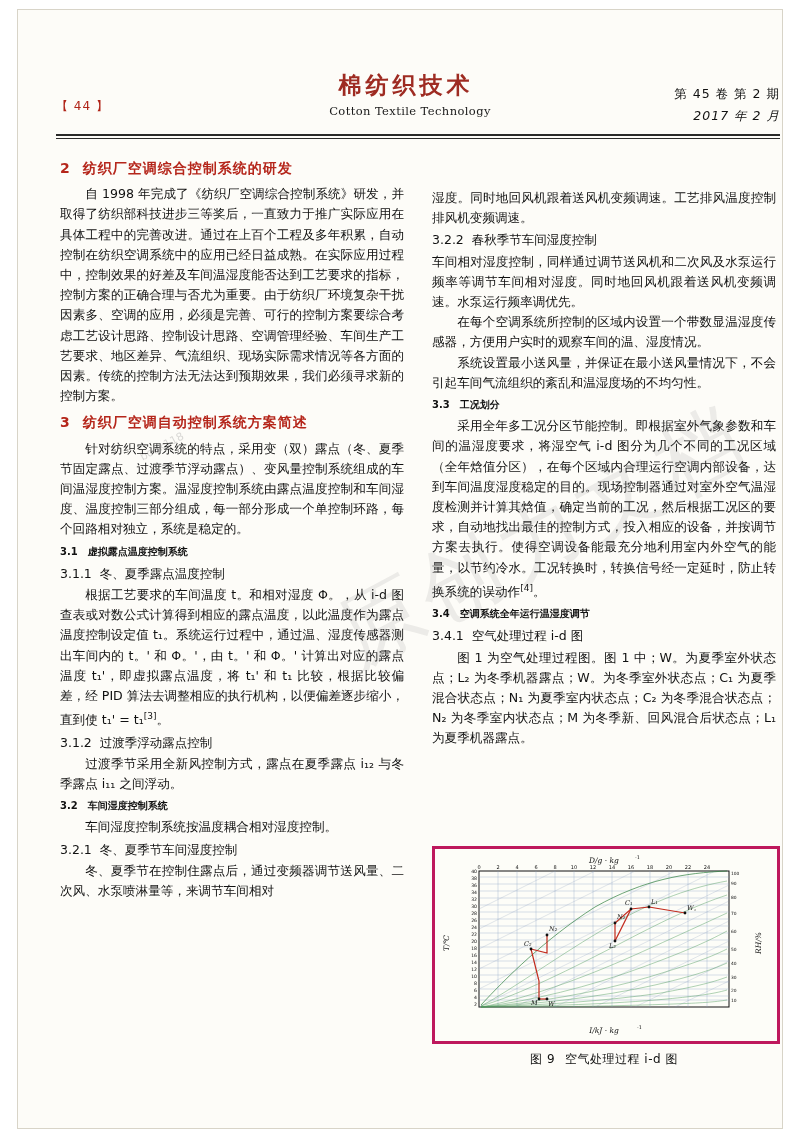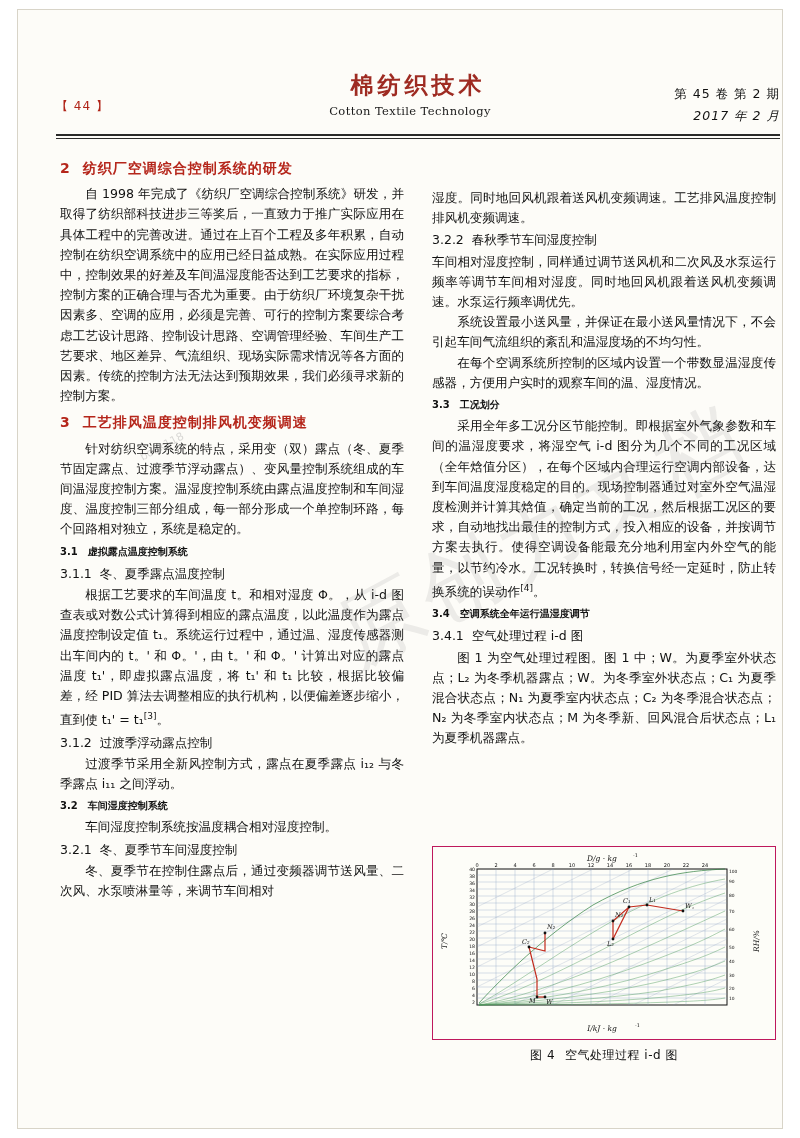--- a/index.html
+++ b/index.html
@@ -40,21 +40,21 @@
     position: absolute;
     left: 0;
     top: 28px;
     font-size: 12px;
     color: #b02418;
     font-weight: normal;
     letter-spacing: 1px;
   }
   .journal-cn {
     position: absolute;
-    left: 232px;
+    left: 220px;
     top: 0px;
     width: 260px;
     text-align: center;
     font-family: "DejaVu Serif", "Liberation Serif", serif;
     font-size: 23px;
     color: #9e2b22;
     font-weight: bold;
     letter-spacing: 4px;
   }
   .journal-en {
@@ -149,21 +149,21 @@
   
   .figure {
     position: absolute;
     left: 414px;
     top: 836px;
     width: 344px;
   }
   .fig-box {
     width: 342px;
     height: 192px;
-    border: 1px solid #be185d;
+    border: 3px solid #be185d;
     background: #ef4444;
     position: relative;
     overflow: hidden;
   }
   .fig-cap {
     margin-top: 7px;
     text-align: center;
     font-size: 12px;
     color: #111;
     letter-spacing: 0.5px;
@@ -211,21 +211,21 @@
 
     <div class="col col-left">
 
       <div class="sec-h1">
         <span class="num">2</span><span>纺织厂空调综合控制系统的研发</span>
       </div>
 
       <p class="body">自 1998 年完成了《纺织厂空调综合控制系统》研发，并取得了纺织部科技进步三等奖后，一直致力于推广实际应用在具体工程中的完善改进。通过在上百个工程及多年积累，自动控制在纺织空调系统中的应用已经日益成熟。在实际应用过程中，控制效果的好差及车间温湿度能否达到工艺要求的指标，控制方案的正确合理与否尤为重要。由于纺织厂环境复杂干扰因素多、空调的应用，必须是完善、可行的控制方案要综合考虑工艺设计思路、控制设计思路、空调管理经验、车间生产工艺要求、地区差异、气流组织、现场实际需求情况等各方面的因素。传统的控制方法无法达到预期效果，我们必须寻求新的控制方案。</p>
 
       <div class="sec-h1">
-        <span class="num">3</span><span>工艺排风温度控制排风机变频调速</span>
+        <span class="num">3</span><span>纺织厂空调自动控制系统方案简述</span>
       </div>
 
       <p class="body">针对纺织空调系统的特点，采用变（双）露点（冬、夏季节固定露点、过渡季节浮动露点）、变风量控制系统组成的车间温湿度控制方案。温湿度控制系统由露点温度控制和车间湿度、温度控制三部分组成，每一部分形成一个单控制环路，每个回路相对独立，系统是稳定的。</p>
 
       <div class="sec-h2">
         <span class="num">3.1</span><span>虚拟露点温度控制系统</span>
       </div>
       <div class="sec-h3">
         <span class="num">3.1.1</span><span>冬、夏季露点温度控制</span>
       </div>
@@ -249,22 +249,22 @@
     </div>
 
     <div class="col col-right">
 
       <p class="cont">湿度。同时地回风机跟着送风机变频调速。工艺排风温度控制排风机变频调速。</p>
 
       <div class="sec-h3">
         <span class="num">3.2.2</span><span>春秋季节车间湿度控制</span>
       </div>
       <p class="cont">车间相对湿度控制，同样通过调节送风机和二次风及水泵运行频率等调节车间相对湿度。同时地回风机跟着送风机变频调速。水泵运行频率调优先。</p>
+      <p class="body">在每个空调系统所控制的区域内设置一个带数显温湿度传感器，方便用户实时的观察车间的温、湿度情况。</p>
       <p class="body">系统设置最小送风量，并保证在最小送风量情况下，不会引起车间气流组织的紊乱和温湿度场的不均匀性。</p>
-      <p class="body">在每个空调系统所控制的区域内设置一个带数显温湿度传感器，方便用户实时的观察车间的温、湿度情况。</p>
 
       <div class="sec-h2">
         <span class="num">3.3</span><span>工况划分</span>
       </div>
       <p class="body"><span>采用全年多工况分区节能控制。即根据室外气象参数和车间的温湿度要求，将湿空气 i-d 图分为几个不同的工况区域（全年焓值分区），在每个区域内合理运行空调内部设备，达到车间温度湿度稳定的目的。现场控制器通过对室外空气温湿度检测并计算其焓值，确定当前的工况，然后根据工况区的要求，自动地找出最佳的控制方式，投入相应的设备，并按调节方案去执行。使得空调设备能最充分地利用室内外空气的能量，以节约冷水。工况转换时，转换信号经一定延时，防止转换系统的误动作</span><sup>[4]</sup><span>。</span></p>
 
       <div class="sec-h2">
         <span class="num">3.4</span><span>空调系统全年运行温湿度调节</span>
       </div>
       <div class="sec-h3">
@@ -435,21 +435,21 @@
             <text x="296" y="84">60</text>
             <text x="296" y="102">50</text>
             <text x="296" y="116">40</text>
             <text x="296" y="130">30</text>
             <text x="296" y="143">20</text>
             <text x="296" y="153">10</text>
           </g>
         </svg>
       </div>
       <div class="fig-cap">
-        <span class="lbl">图 4</span><span>空气处理过程 i-d 图</span>
+        <span class="lbl">图 9</span><span>空气处理过程 i-d 图</span>
       </div>
     </div>
 
     <div class="watermark">原创力文档</div>
     <div class="wm2">book118</div>
 
   </div>
 </div>
 
 </body></html>

